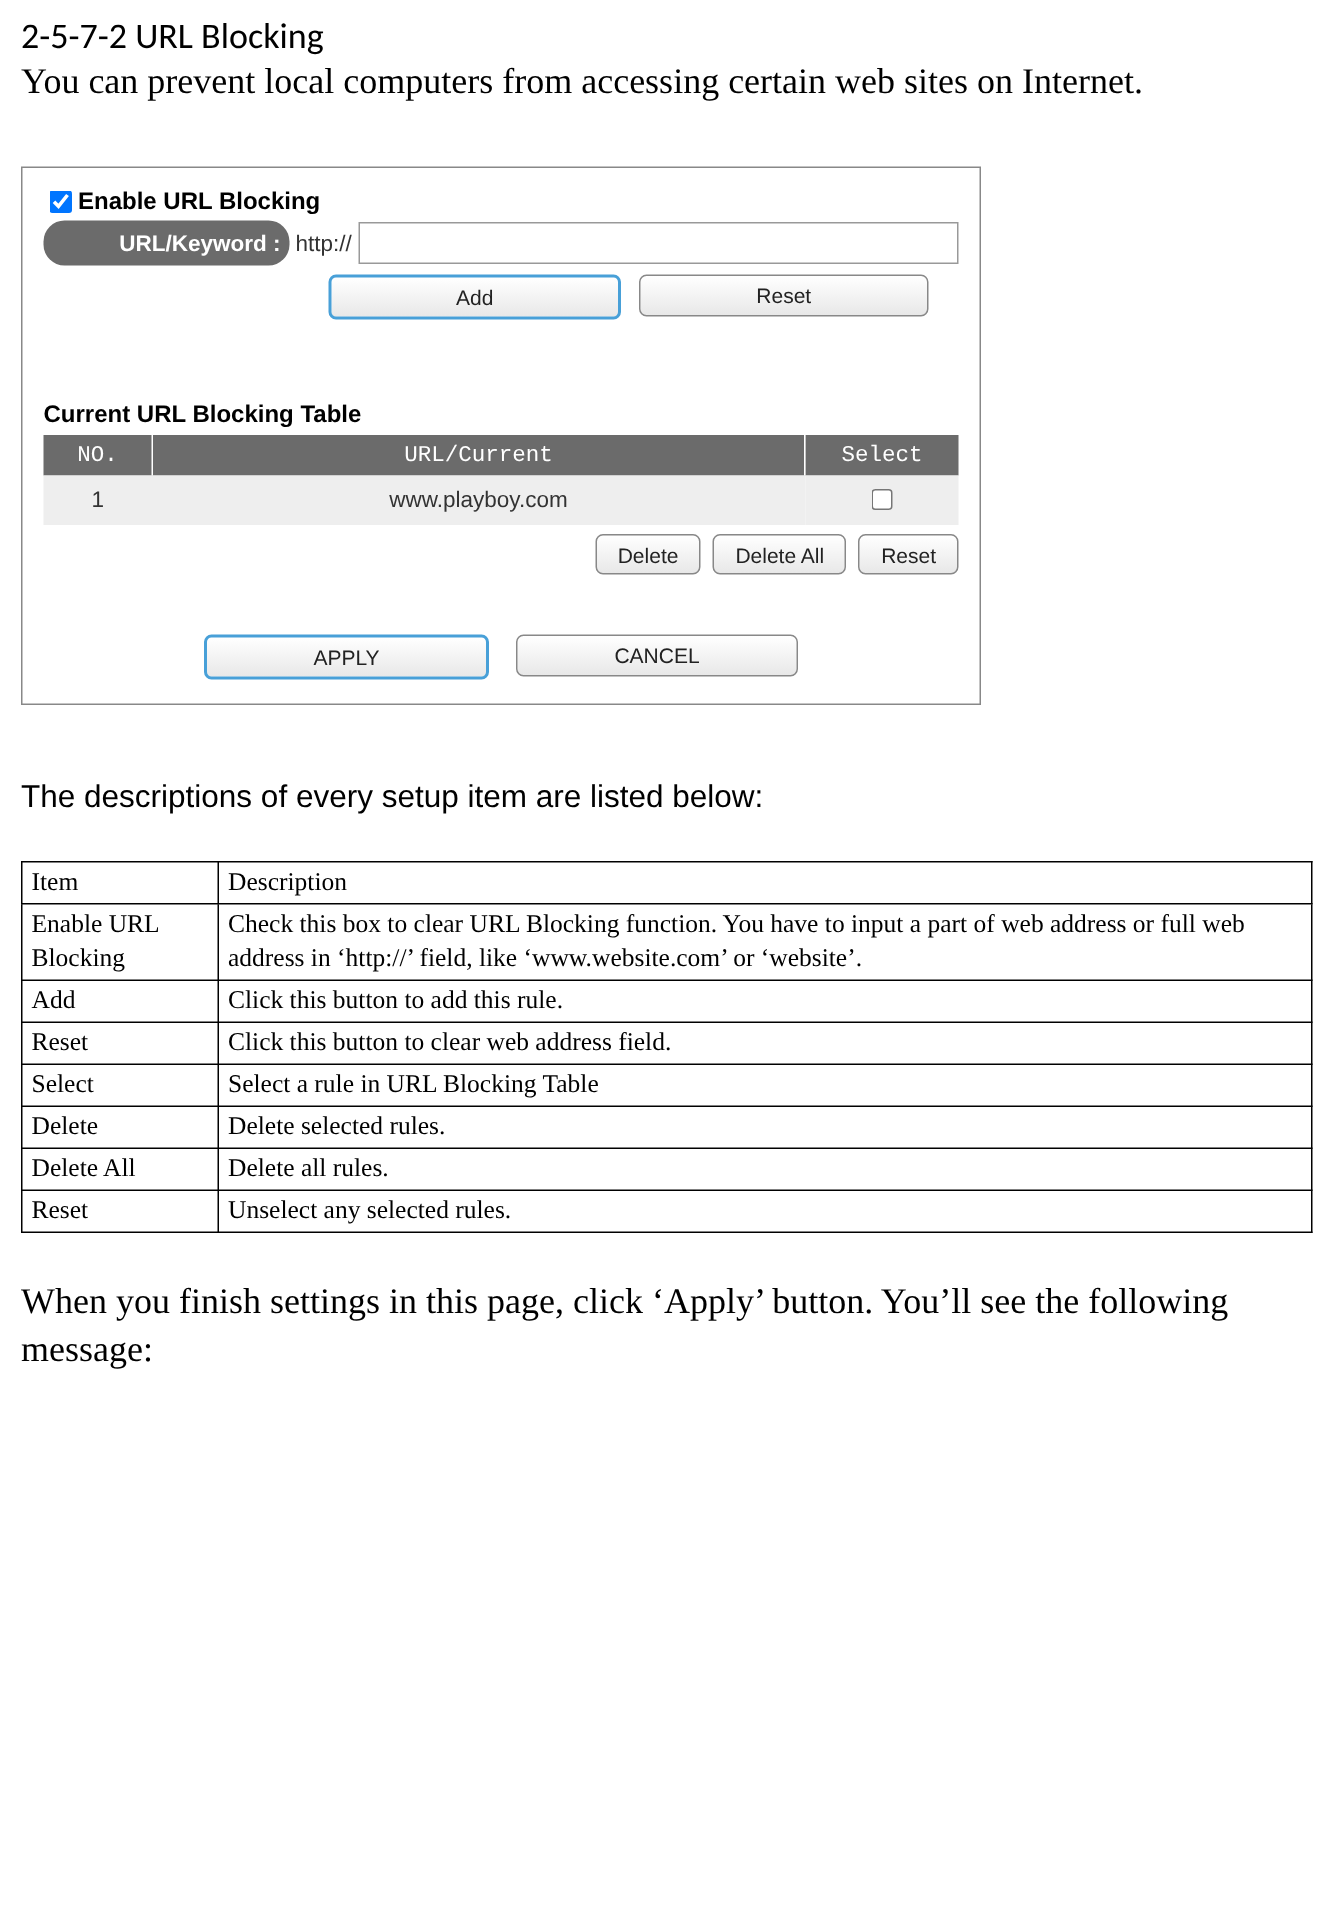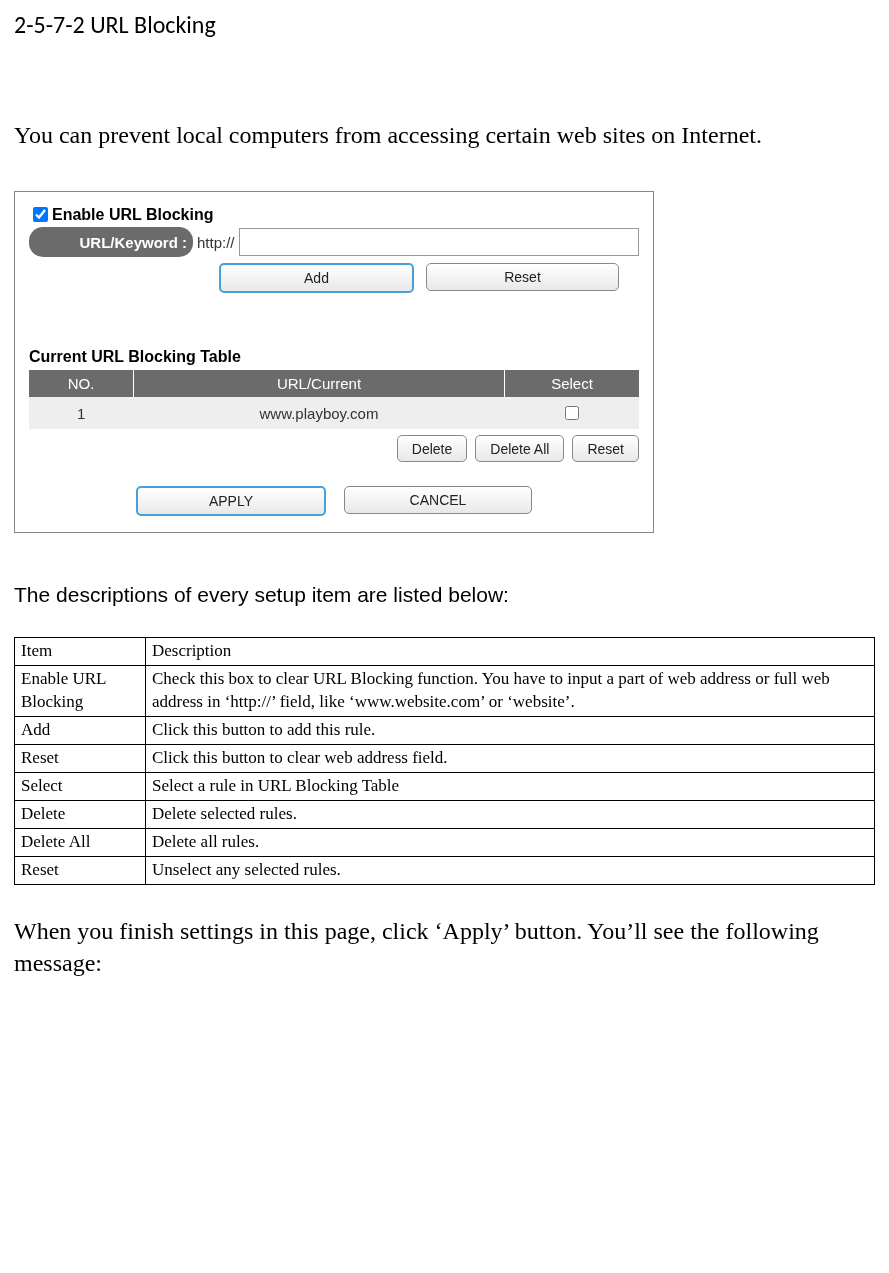--- a/index.html
+++ b/index.html
@@ -7,21 +7,20 @@
     padding: 10px 14px;
     font-family: "Times New Roman", Times, serif;
     font-size: 24px;
     color: #000;
     background: #fff;
     width: 861px;
   }
   .heading {
     font-family: Calibri, Arial, sans-serif;
     font-size: 24px;
-    margin-bottom: 80px;
   }
   .intro {
     margin-bottom: 40px;
     line-height: 1.35;
   }
   .screenshot-box {
     border: 1px solid #888;
     width: 610px;
     padding: 12px 14px 16px 14px;
     background: #fff;
@@ -114,22 +113,23 @@
   }
   .block-table {
     width: 100%;
     border-collapse: collapse;
   }
   .block-table th {
     background: #6b6b6b;
     color: #fff;
     font-weight: normal;
     font-size: 15px;
-    padding: 5px 22px;
+    padding: 5px 6px;
     text-align: center;
+    font-family: Liberation Mono, monospace;
   }
   .block-table th:first-child {
     width: 60px;
     border-right: 1px solid #fff;
   }
   .block-table th:nth-child(2) {
     border-right: 1px solid #fff;
   }
   .block-table th:last-child {
     width: 90px;
@@ -147,21 +147,21 @@
   .table-btn-row {
     display: flex;
     justify-content: flex-end;
     gap: 8px;
     margin-top: 6px;
   }
   .apply-row {
     display: flex;
     justify-content: center;
     gap: 18px;
-    margin-top: 24px;
+    margin-top: 40px;
     text-align: center;
   }
   .apply-row .btn-wide {
      width: 170px;
   }
   .desc-intro {
     font-family: Arial, Helvetica, sans-serif;
     font-size: 21px;
     margin-bottom: 30px;
   }

